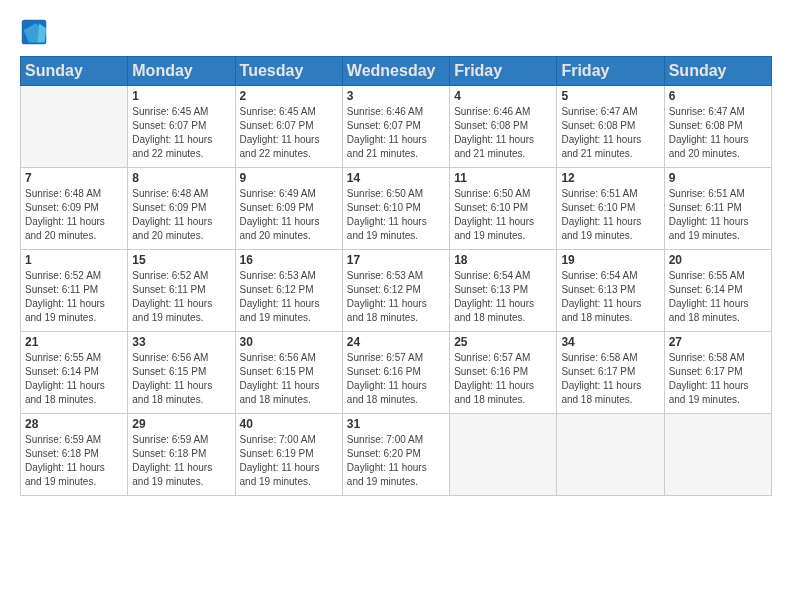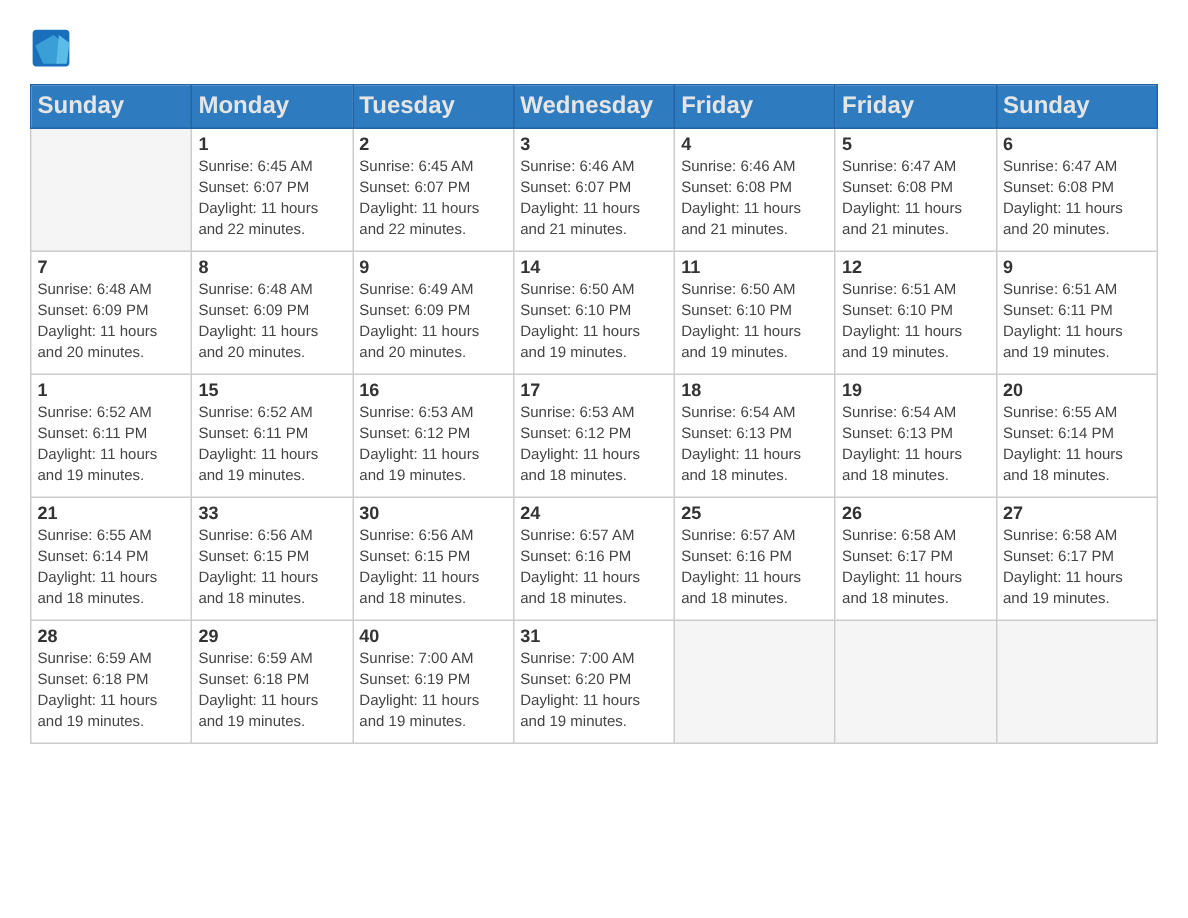--- a/index.html
+++ b/index.html
@@ -300,21 +300,21 @@
 and 18 minutes.</div>
           </td>
           <td>
             <span class="day-num">25</span>
             <div class="cell-text" style="white-space: pre-line;">Sunrise: 6:57 AM
 Sunset: 6:16 PM
 Daylight: 11 hours
 and 18 minutes.</div>
           </td>
           <td>
-            <span class="day-num">26</span>
+            <span class="day-num">34</span>
             <div class="cell-text" style="white-space: pre-line;">Sunrise: 6:58 AM
 Sunset: 6:17 PM
 Daylight: 11 hours
 and 18 minutes.</div>
           </td>
           <td>
             <span class="day-num">27</span>
             <div class="cell-text" style="white-space: pre-line;">Sunrise: 6:58 AM
 Sunset: 6:17 PM
 Daylight: 11 hours

